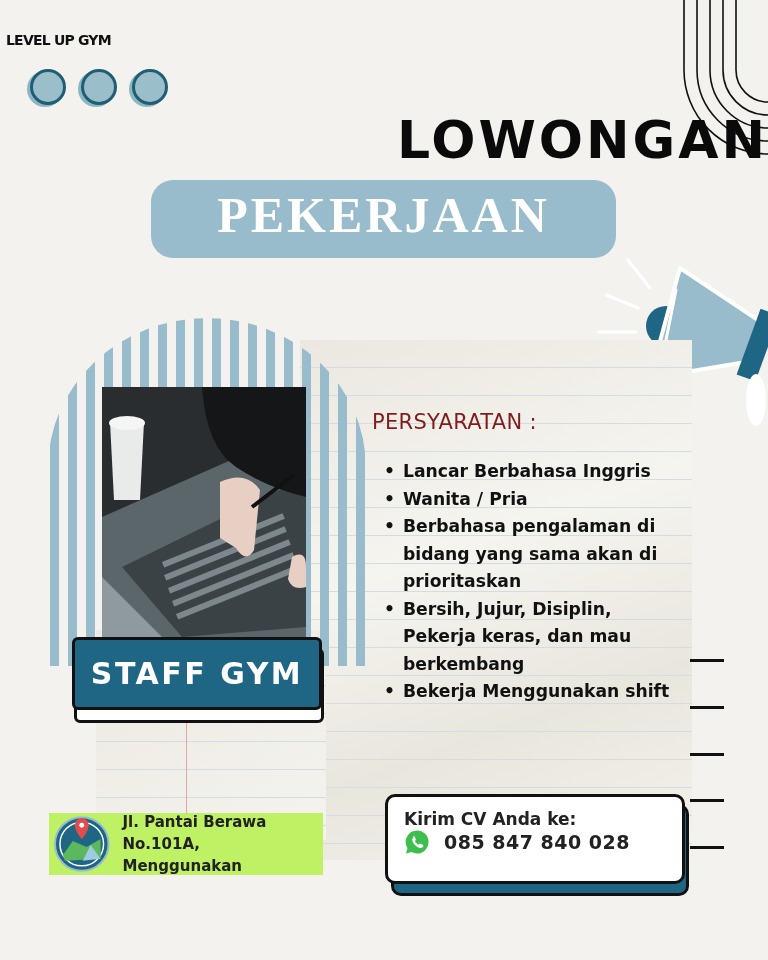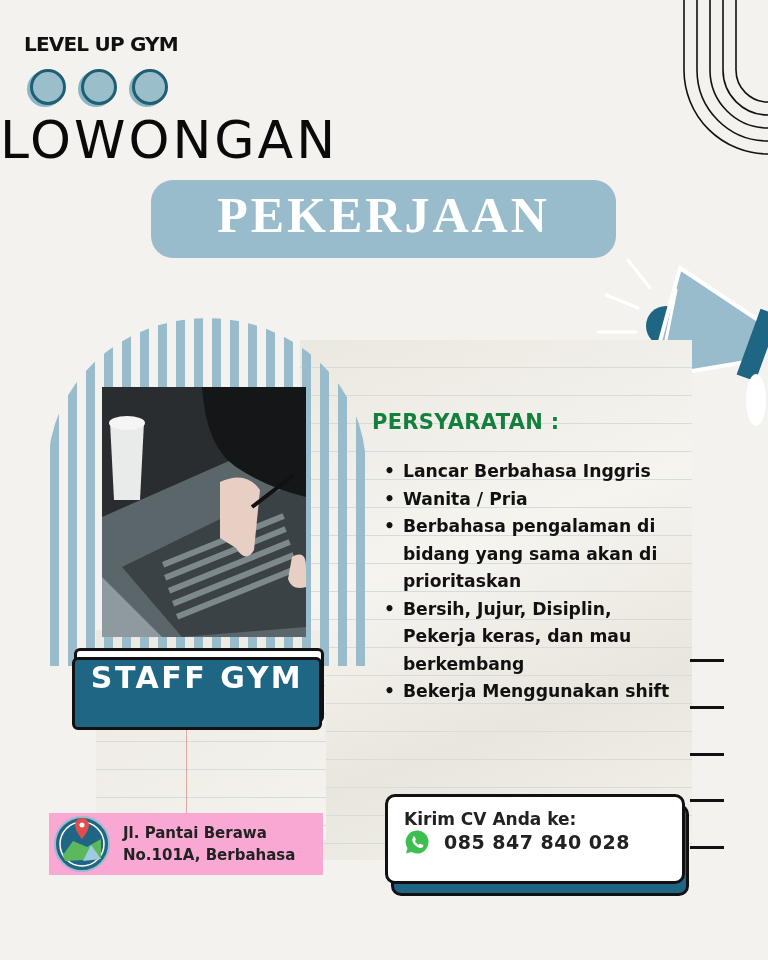--- a/index.html
+++ b/index.html
@@ -1,25 +1,25 @@
 <!DOCTYPE html>
 <html><head>
 <meta charset="utf-8">
 <style>
   * { box-sizing: border-box; margin: 0; padding: 0; }
   html, body { width: 768px; height: 960px; overflow: hidden; }
   body { background: #f3f2ef; font-family: "DejaVu Sans", sans-serif; position: relative; color: #111; }
 
-  .brand { position: absolute; left: 24px; top: 32px; font-weight: bold; font-size: 20px; letter-spacing: -0.8px; color: #111; }
+  .brand { position: absolute; left: 6px; top: 32px; font-weight: bold; font-size: 14px; letter-spacing: -0.8px; color: #111; }
   .dots { position: absolute; left: 30px; top: 69px; display: flex; gap: 15px; }
   .dot { width: 36px; height: 36px; border-radius: 50%; background: #9bbecb; border: 3px solid #1f5e73; box-shadow: -3px 2px 0 #8db6c4; }
 
   .arcs { position: absolute; right: 0; top: 0; }
 
-  .title1 { position: absolute; left: 0; width: 768px; top: 110px; text-align: left; font-weight: normal; font-size: 52px; letter-spacing: 3px; color: #0a0a0a; }
+  .title1 { position: absolute; left: 0; width: 768px; top: 110px; text-align: right; font-weight: bold; font-size: 52px; letter-spacing: 3px; color: #0a0a0a; }
   .title2-box { position: absolute; left: 151px; top: 180px; width: 465px; height: 78px; background: #98bccb; border-radius: 22px; }
   .title2 { position: absolute; left: 151px; width: 465px; top: 186px; text-align: center; font-weight: bold; font-size: 50px; letter-spacing: 3px; color: #ffffff; font-family: Liberation Serif, serif; }
 
   .megaphone { position: absolute; left: 588px; top: 250px; }
 
   .stripes { position: absolute; left: 48px; top: 318px; width: 318px; height: 348px; }
 
   .paper { position: absolute; left: 300px; top: 340px; width: 392px; height: 520px;
     background:
       repeating-linear-gradient(to bottom, transparent 0, transparent 27px, #d3dde0 27px, #d3dde0 28px),
@@ -27,31 +27,31 @@
   }
   .paper-left { position: absolute; left: 96px; top: 630px; width: 230px; height: 210px;
     background:
       repeating-linear-gradient(to bottom, transparent 0, transparent 27px, #d3dde0 27px, #d3dde0 28px),
       linear-gradient(150deg, #ece9e2, #f5f3ee);
   }
   .margin-line { position: absolute; left: 186px; top: 720px; width: 1px; height: 100px; background: #e5a6a6; }
 
   .photo { position: absolute; left: 102px; top: 387px; width: 204px; height: 250px; overflow: hidden; background: #5c6a6f; }
   .staff-under { position: absolute; left: 74px; top: 648px; width: 250px; height: 75px; background: #fff; border: 3px solid #111; border-radius: 6px; }
-  .staff-front { position: absolute; left: 72px; top: 637px; width: 250px; height: 73px; background: #1f6685; border: 3px solid #111; border-radius: 6px; display: flex; justify-content: center; margin-top: 20px; }
+  .staff-front { position: absolute; left: 72px; top: 637px; width: 250px; height: 73px; background: #1f6685; border: 3px solid #111; border-radius: 6px; display: flex; align-items: center; justify-content: center; }
   .staff-label { color: #fff; font-weight: bold; font-size: 30px; letter-spacing: 2.5px; }
 
-  .req-title { position: absolute; left: 372px; top: 410px; font-weight: bold; font-size: 21px; letter-spacing: 0.3px; color: #15803d; }
+  .req-title { position: absolute; left: 372px; top: 410px; font-weight: normal; font-size: 21px; letter-spacing: 0.3px; color: #7f1d1d; }
   .req-list { position: absolute; left: 384px; top: 458px; width: 300px; list-style: none; }
   .req-list li { position: relative; padding-left: 19px; font-weight: bold; font-size: 17.2px; line-height: 27.5px; color: #111; }
   .req-list li::before { content: "•"; position: absolute; left: 0; top: 0; }
 
   .tick { position: absolute; left: 690px; width: 34px; height: 3px; background: #111; }
 
-  .address { position: absolute; left: 49px; top: 813px; width: 274px; height: 62px; background: #f9a8d4; display: flex; align-items: center; }
+  .address { position: absolute; left: 49px; top: 813px; width: 274px; height: 62px; background: #bef264; display: flex; align-items: center; }
   .addr-icon { width: 58px; height: 58px; margin-left: 4px; }
   .addr-text { margin-left: 12px; font-weight: bold; font-size: 15px; line-height: 22px; color: #222; }
 
   .cv-back { position: absolute; left: 391px; top: 804px; width: 298px; height: 92px; background: #1f6685; border: 3px solid #111; border-radius: 10px; }
   .cv-box { position: absolute; left: 385px; top: 794px; width: 300px; height: 90px; background: #fff; border: 3px solid #111; border-radius: 10px; padding: 12px 0 16px 16px; }
   .cv-title { font-weight: bold; font-size: 17px; color: #222; }
   .cv-phone-row { display: flex; align-items: center; margin-top: 0; }
   .wa-icon { width: 26px; height: 26px; margin-right: 14px; }
   .cv-phone { font-weight: bold; font-size: 19px; letter-spacing: 0.5px; color: #222; }
 </style>
@@ -154,21 +154,21 @@
   <svg class="addr-icon" viewBox="0 0 58 58">
     <circle cx="29" cy="29" r="27" fill="#1f6685" stroke="#98bccb" stroke-width="2"></circle>
     <circle cx="29" cy="29" r="22" fill="#1f6685" stroke="#fff" stroke-width="1.5"></circle>
     <polygon points="10,40 20,26 34,32 48,24 48,44 12,46" fill="#5cb85c"></polygon>
     <polygon points="30,46 38,30 48,44" fill="#9ecbe0"></polygon>
     <path d="M22 10 a7 7 0 0 1 14 0 c0 6 -7 14 -7 14 c0 0 -7 -8 -7 -14Z" fill="#e34c4c"></path>
     <circle cx="29" cy="10" r="2.5" fill="#fff"></circle>
   </svg>
   <div class="addr-text">
     <div>Jl. Pantai Berawa</div>
-    <div>No.101A, Berbahasa</div>
+    <div>No.101A, Menggunakan</div>
   </div>
 </div>
 
 <div class="cv-back"></div>
 <div class="cv-box">
   <div class="cv-title">Kirim CV Anda ke:</div>
   <div class="cv-phone-row">
     <svg class="wa-icon" viewBox="0 0 26 26">
       <path d="M13 1.5 a11.5 11.5 0 0 1 0 23 a11.5 11.5 0 0 1 -5.6 -1.5 L2 24.5 L3.5 19.2 A11.5 11.5 0 0 1 13 1.5Z" fill="#3cbf4f"></path>
       <path d="M9 7.5 c1 -0.6 1.6 0 2 1 l0.8 2 c0.2 0.6 -0.6 1.2 -0.9 1.6 c0.8 1.6 2 2.8 3.6 3.6 c0.4 -0.4 1 -1.2 1.6 -0.9 l2 0.8 c1 0.4 1.6 1 1 2 c-0.8 1.4 -2.4 1.8 -4 1.2 c-3 -1.2 -5.4 -3.6 -6.6 -6.6 c-0.6 -1.6 -0.2 -3.2 1.2 -4Z" fill="#fff"></path>

